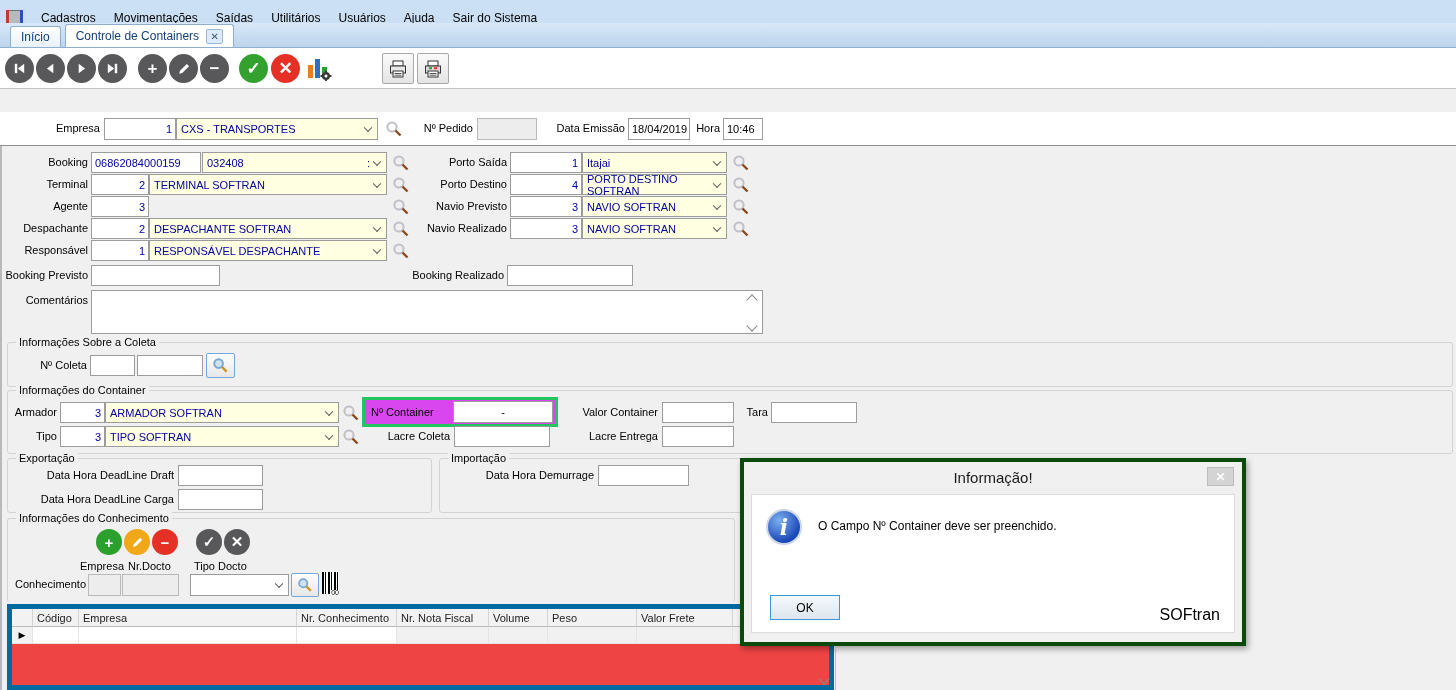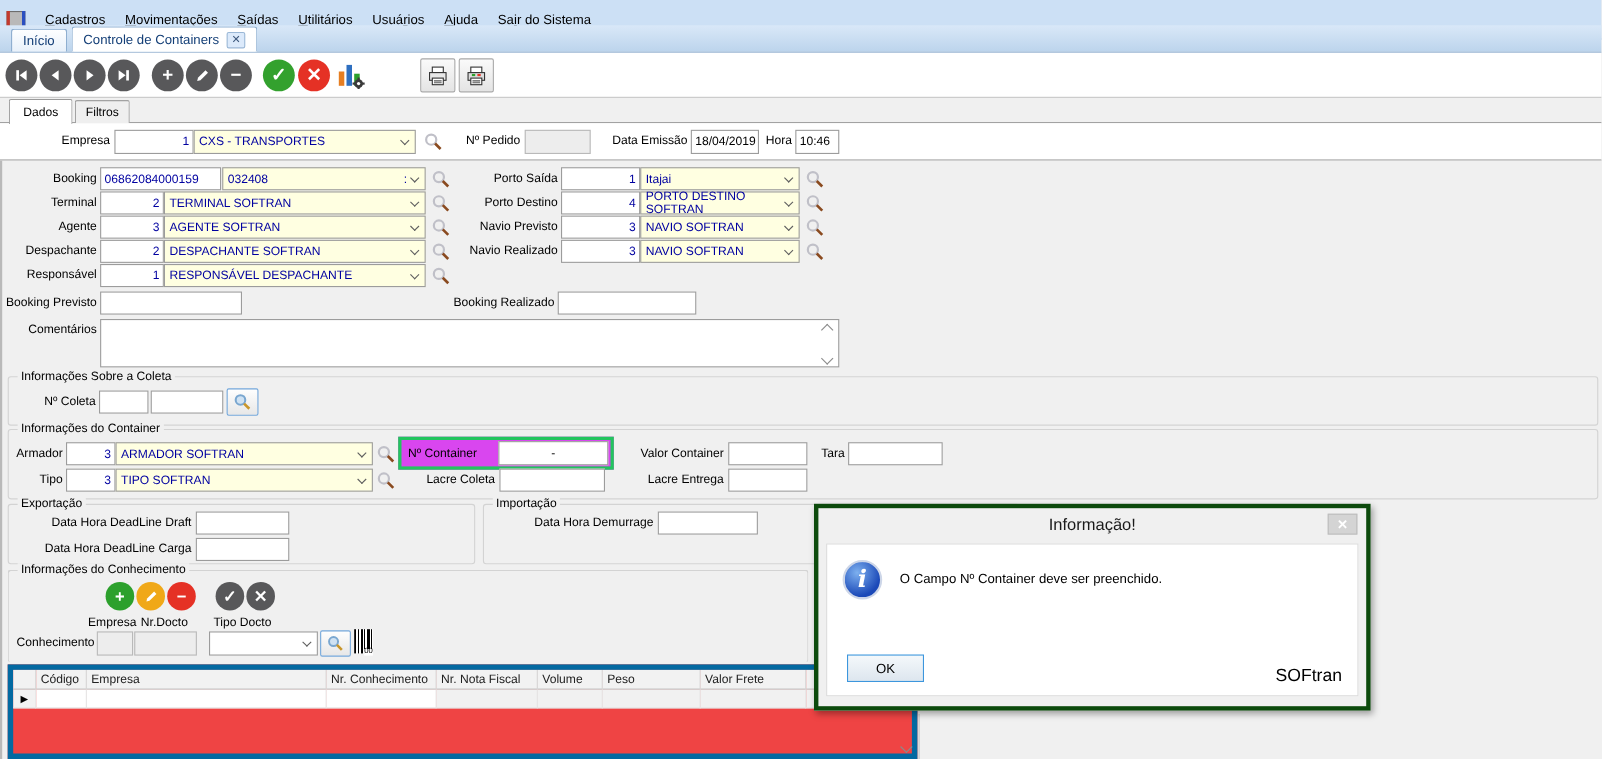--- a/index.html
+++ b/index.html
@@ -180,29 +180,20 @@
           <rect x="2.5" y="7" width="15" height="7" fill="#dcdcdc" stroke="#333"></rect>
           <rect x="5" y="12" width="10" height="6" fill="#fff" stroke="#333"></rect>
           <rect x="6" y="8.2" width="3" height="2" fill="#2ca02c"></rect>
           <rect x="11" y="8.2" width="3" height="2" fill="#e53125"></rect>
           <line x1="6.5" y1="14.5" x2="13.5" y2="14.5" stroke="#555"></line>
           <line x1="6.5" y1="16.2" x2="13.5" y2="16.2" stroke="#555"></line>
         </svg>
     </div>
   </div>
 
-  <div class="subtabs">
-    <div class="line"></div>
-    <div class="stab active" style="left:8px;width:58px;justify-content:center">
-        <span>Dados</span>
-      </div>
-    <div class="stab" style="left:68px;width:50px;justify-content:center">
-        <span>Filtros</span>
-      </div>
-  </div>
 
   <div class="headerrow">
     <span class="lbl" style="left:20px;top:10px;width:80px">Empresa</span>
     <div class="tb num" style="left:104px;top:6px;width:72px;height:22px">
         <span>1</span>
       </div>
     <div class="combo" style="left:176px;top:6px;width:202px;height:22px">
         <span>CXS - TRANSPORTES</span>
         <span class="chev"></span>
       </div>
@@ -249,24 +240,20 @@
         <span class="chev"></span>
       </div>
     <svg class="mag" style="left:390px;top:30px" viewBox="0 0 18 18">
         <circle cx="7" cy="7" r="4.6" fill="none" stroke="#c0c0c8" stroke-width="2"></circle>
         <line x1="10.5" y1="10.5" x2="15.5" y2="15.5" stroke="#8a4a1f" stroke-width="2.4"></line>
       </svg>
 
     <span class="lbl" style="left:0;top:54px;width:86px">Agente</span>
     <div class="tb num" style="left:89px;top:50px;width:58px;height:21px">
         <span>3</span>
-      </div>
-    <div class="combo" style="left:147px;top:50px;width:238px;height:21px">
-        <span>AGENTE SOFTRAN</span>
-        <span class="chev"></span>
       </div>
     <svg class="mag" style="left:390px;top:52px" viewBox="0 0 18 18">
         <circle cx="7" cy="7" r="4.6" fill="none" stroke="#c0c0c8" stroke-width="2"></circle>
         <line x1="10.5" y1="10.5" x2="15.5" y2="15.5" stroke="#8a4a1f" stroke-width="2.4"></line>
       </svg>
 
     <span class="lbl" style="left:0;top:76px;width:86px">Despachante</span>
     <div class="tb num" style="left:89px;top:72px;width:58px;height:21px">
         <span>2</span>
       </div>

